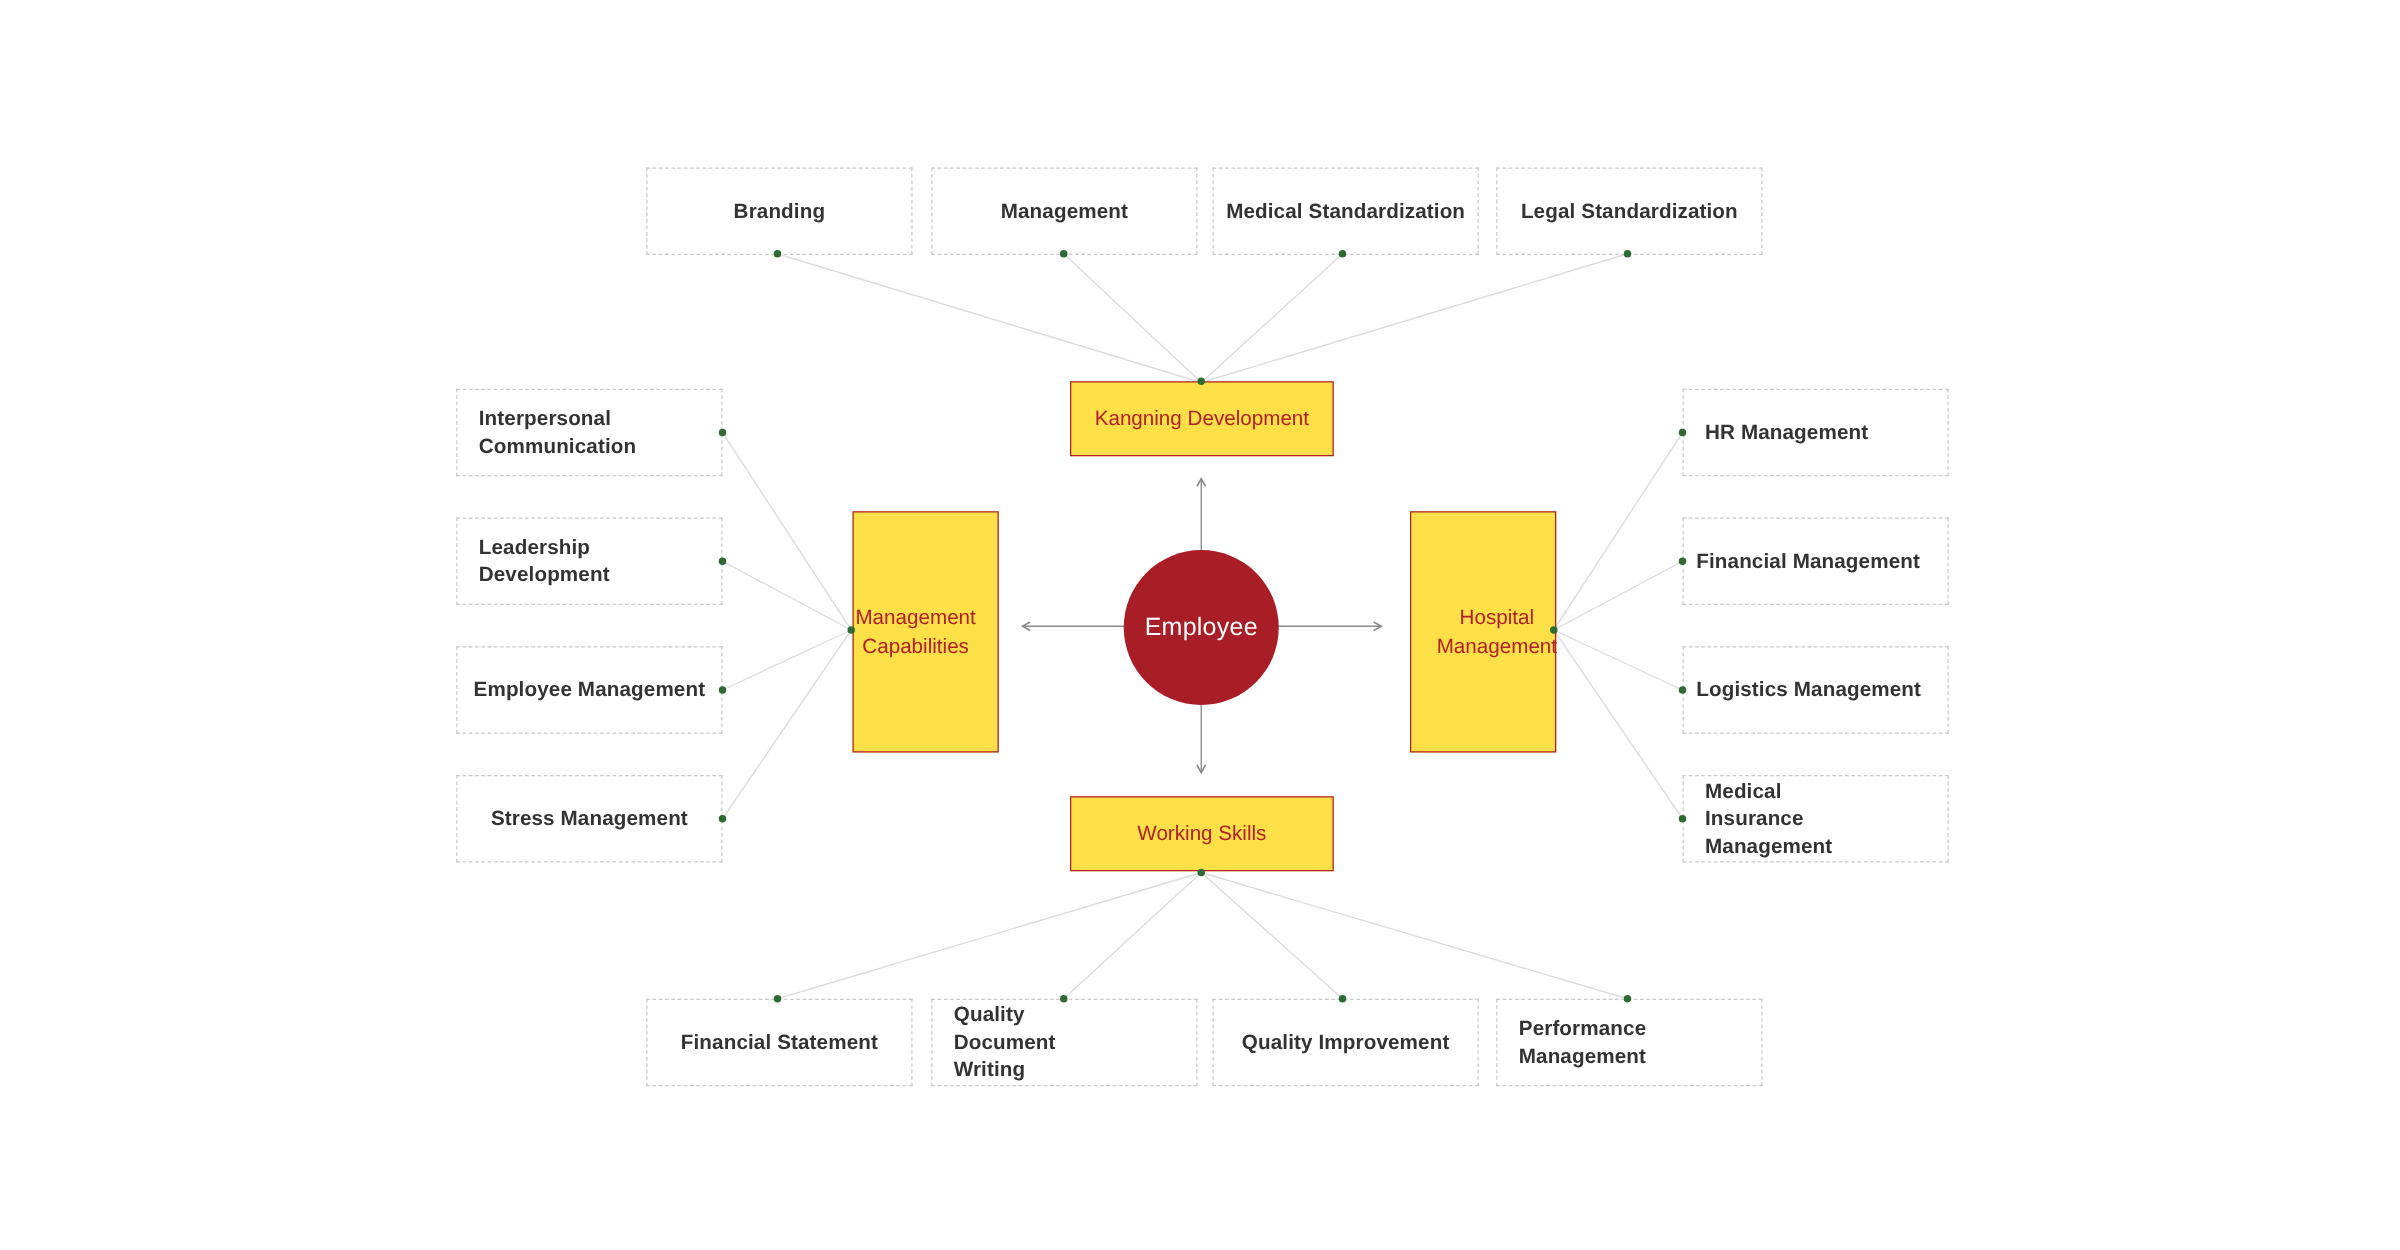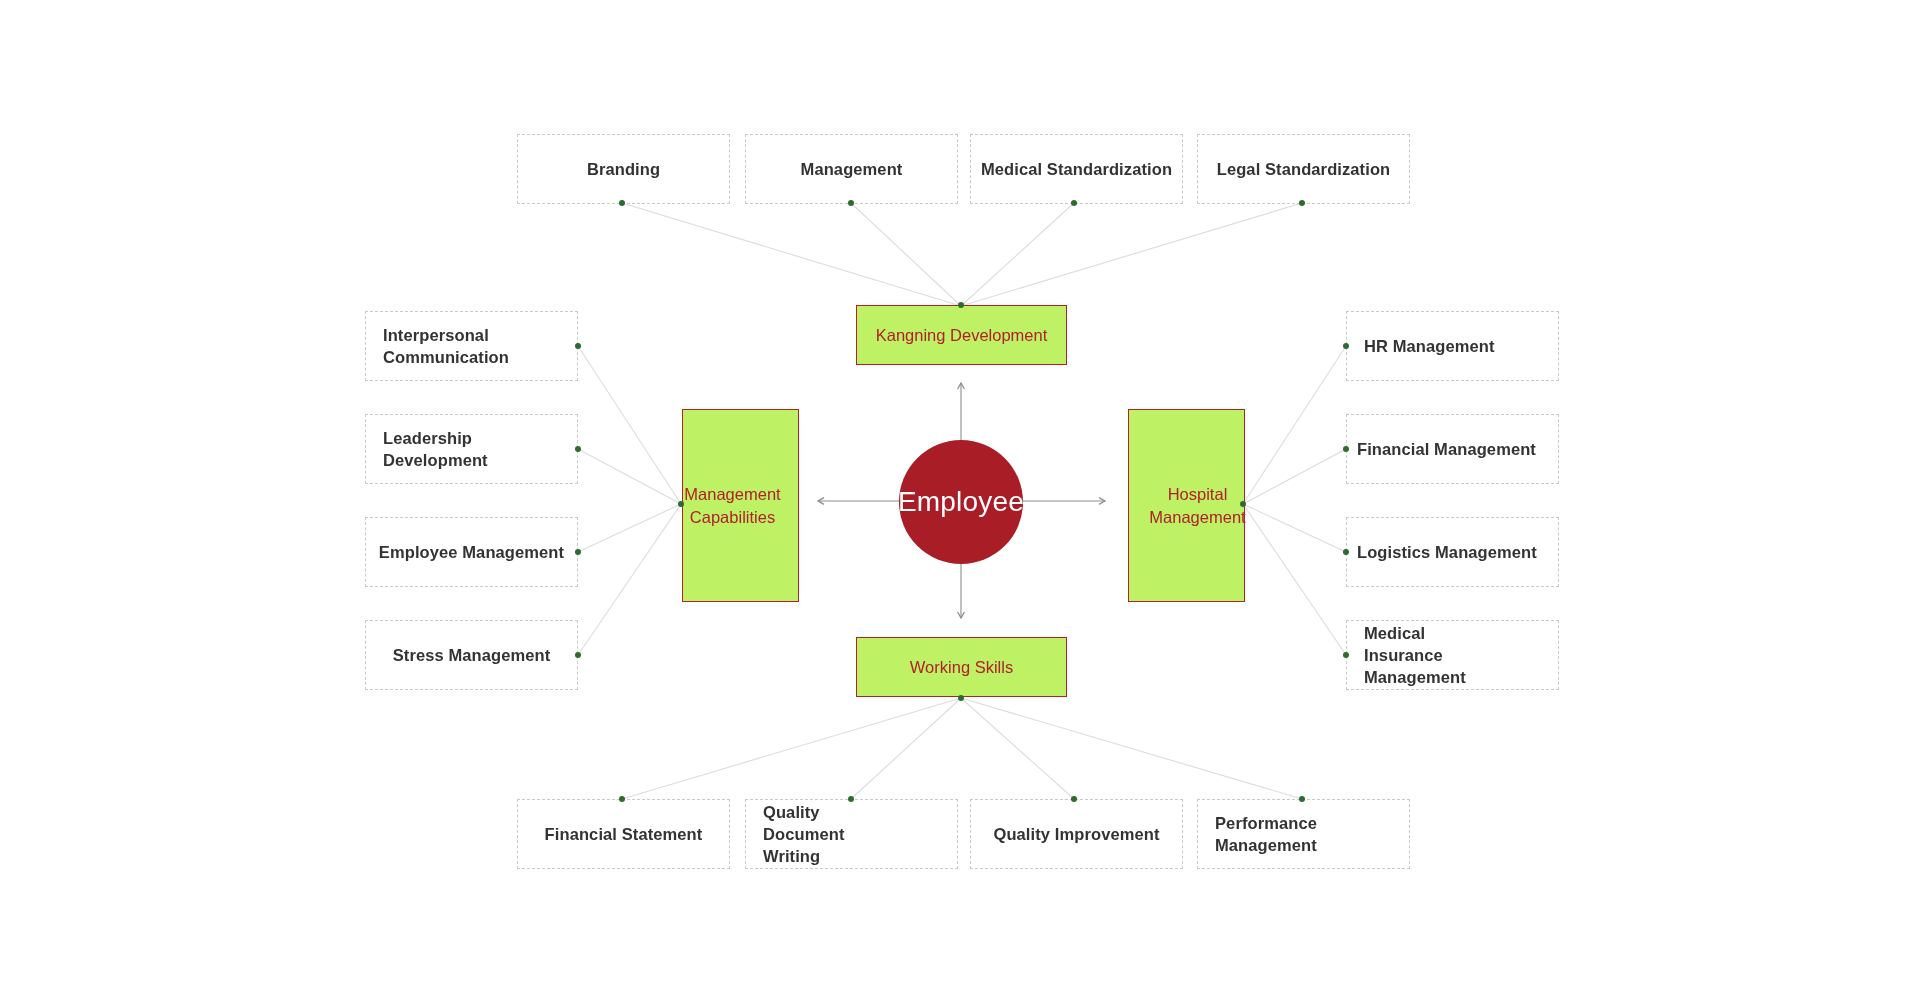--- a/index.html
+++ b/index.html
@@ -31,41 +31,41 @@
   }
   .leaf .lbl{display:block;width:100%;}
   .leaf.center-t{justify-content:center;text-align:center;}
   .leaf.left-t{justify-content:flex-start;text-align:left;padding-left:17px;}
 
   
   .branch{
     position:absolute;
     box-sizing:border-box;
     border:1.6px solid #b0212a;
-    background:#bef264;
+    background:#fde047;
     display:flex;
     align-items:center;
     justify-content:center;
     color:#b0212a;
     font-size:16.5px;
     line-height:1.36;
     text-align:center;
     white-space:nowrap;
   }
   .branch .lbl{display:block;}
   .branch.wrap .lbl{white-space:normal;}
 
   
   #hub{
     position:absolute;
     border-radius:50%;
     background:#a81d26;
     color:#ffffff;
     display:flex;align-items:center;justify-content:center;
-    font-size:28px;
+    font-size:20px;
     letter-spacing:.2px;
   }
 
   
   .dot{
     position:absolute;
     width:6px;height:6px;
     border-radius:50%;
     background:#2e6b33;
   }

